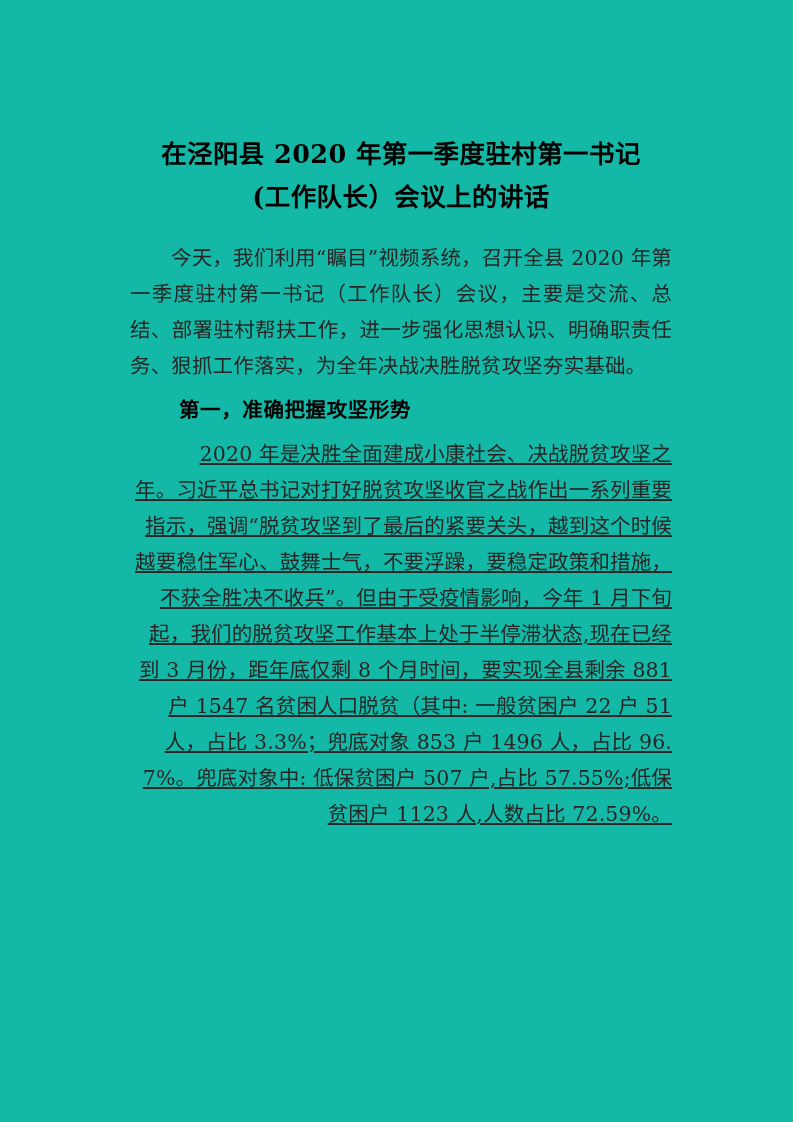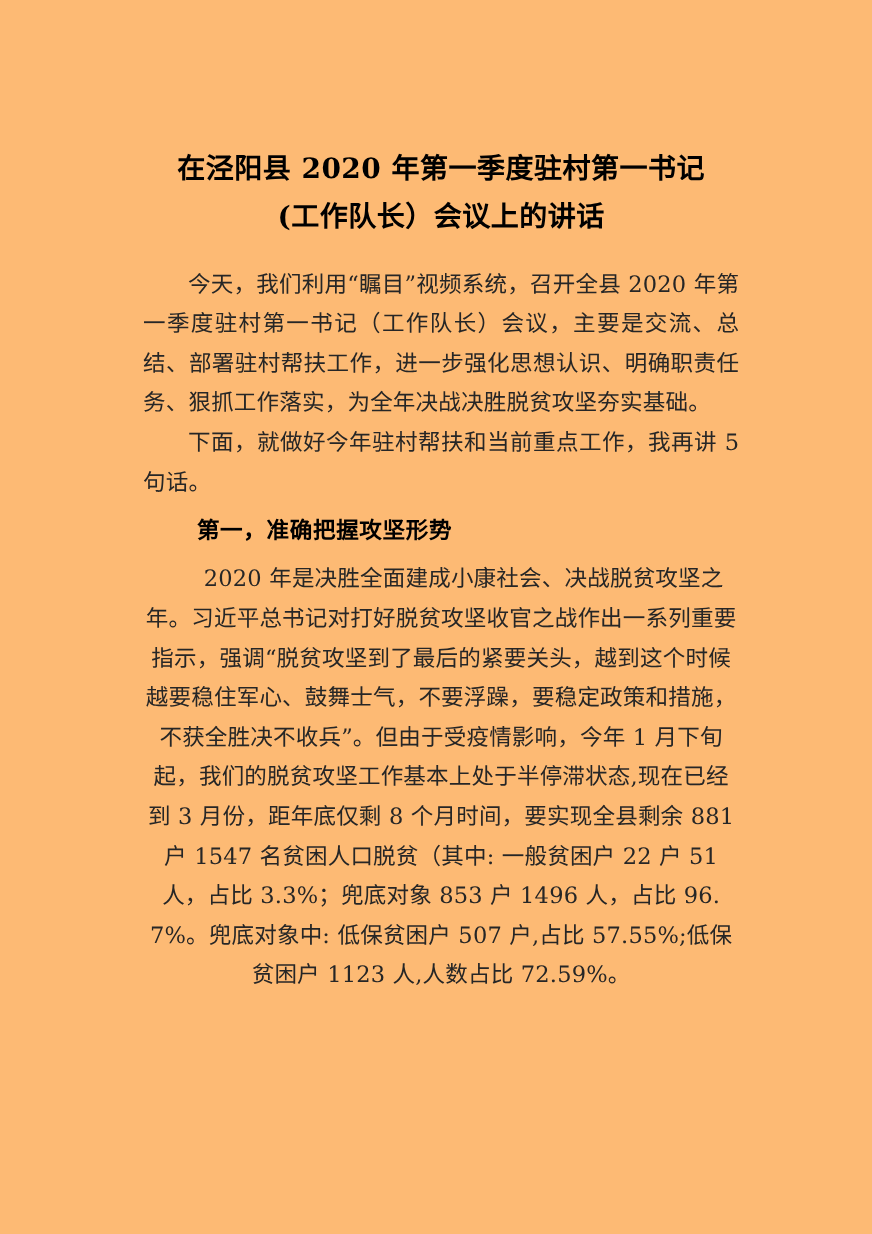--- a/index.html
+++ b/index.html
@@ -16,21 +16,21 @@
     color: #1a1a1a;
     -webkit-font-smoothing: antialiased;
   }
 
   .page {
     position: relative;
     width: 793px;
     height: 1122px;
     box-sizing: border-box;
     padding: 0 121px 0 130px;
-    background: #fdba74;
+    background: #14b8a6;
   }
 
   
   .doc-title {
     margin: 0;
     padding-top: 133px;
     text-align: center;
     font-family: "DejaVu Serif", "Liberation Serif", serif;
     font-weight: bold;
     font-size: 25.5px;
@@ -55,21 +55,22 @@
     line-height: 36px;
     text-align: justify;
     text-justify: inter-character;
     text-indent: 2em;
     letter-spacing: 0.15px;
     color: #262626;
     word-break: break-all;
   }
 
   p.para.last-left {
-    text-align: center;
+    text-align: right;
+    text-decoration: underline;
   }
 
   
   h2.section-heading {
     margin: 8px;
     font-family: "DejaVu Sans", "Liberation Sans", sans-serif;
     font-weight: bold;
     font-size: 20.5px;
     line-height: 36px;
     text-indent: 2em;
@@ -86,21 +87,20 @@
   <h1 class="doc-title">
     <span class="title-line">在泾阳县 2020 年第一季度驻村第一书记</span>
     <span class="title-line">(工作队长）会议上的讲话</span>
   </h1>
 
   <div class="body-block">
 
     <p class="para">今天，我们利用“瞩目”视频系统，召开全县 2020 年第一季度驻村第一书记（工作队长）会议，主要是交流、总结、部署驻村帮扶工作，进一步强化思想认识、明确职责任务、狠抓工作落实，为全年决战决胜脱贫攻坚夯实基础。</p>
 
 
-    <p class="para">下面，就做好今年驻村帮扶和当前重点工作，我再讲 5 句话。</p>
 
     <h2 class="section-heading">第一，准确把握攻坚形势</h2>
 
     <p class="para last-left">2020 年是决胜全面建成小康社会、决战脱贫攻坚之年。习近平总书记对打好脱贫攻坚收官之战作出一系列重要指示，强调“脱贫攻坚到了最后的紧要关头，越到这个时候越要稳住军心、鼓舞士气，不要浮躁，要稳定政策和措施，不获全胜决不收兵”。但由于受疫情影响，今年 1 月下旬起，我们的脱贫攻坚工作基本上处于半停滞状态,现在已经到 3 月份，距年底仅剩 8 个月时间，要实现全县剩余 881 户 1547 名贫困人口脱贫（其中: 一般贫困户 22 户 51 人，占比 3.3%；兜底对象 853 户 1496 人，占比 96.7%。兜底对象中: 低保贫困户 507 户,占比 57.55%;低保贫困户 1123 人,人数占比 72.59%。</p>
 
   </div>
 
 </div>
 
 </body></html>

